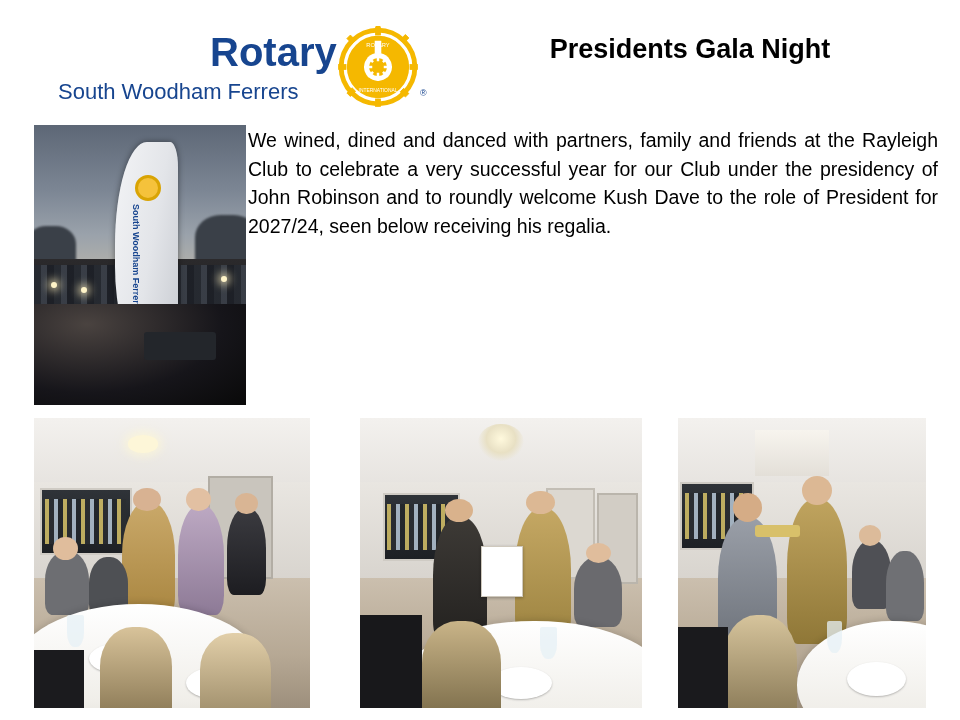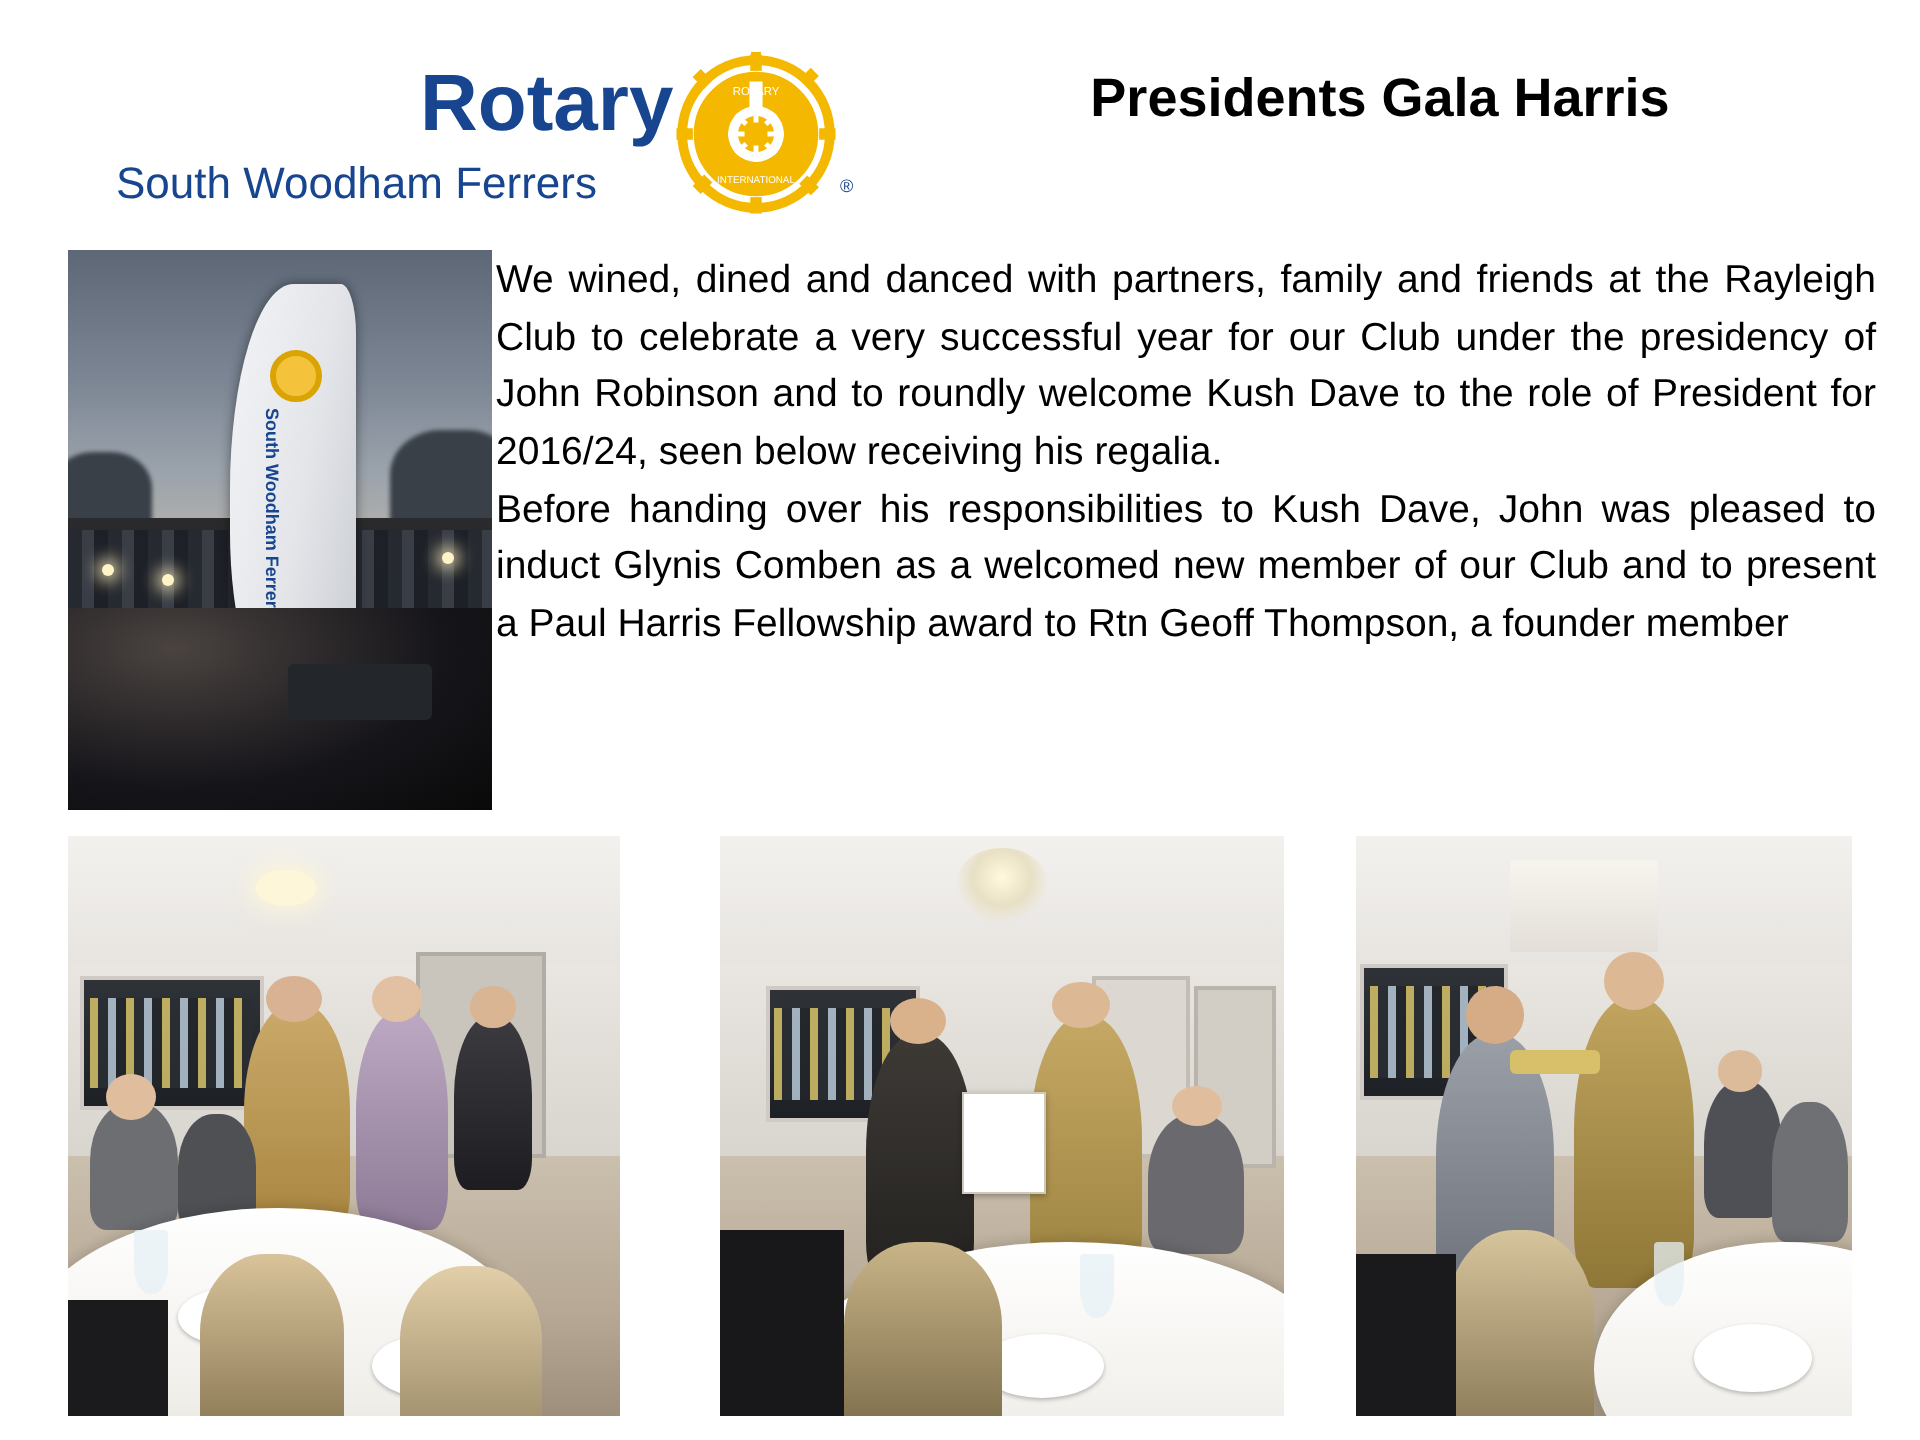--- a/index.html
+++ b/index.html
@@ -257,27 +257,26 @@
         <rect x="13" y="78" width="9" height="6" transform="rotate(-45 17 81)"></rect>
       </g>
       <text x="50" y="26" font-size="7" text-anchor="middle" fill="#ffffff" font-family="Liberation Sans, sans-serif">ROTARY</text>
       <text x="50" y="80" font-size="6" text-anchor="middle" fill="#ffffff" font-family="Liberation Sans, sans-serif">INTERNATIONAL</text>
     </svg>
 
     <div class="logo-reg">®</div>
   </div>
 
   <div class="title">
-    <span class="line2">Presidents Gala Harris</span>
+    <span class="line2">Presidents Gala Night</span>
   </div>
 </div>
 
 <div class="body-text">
-  <p>We wined, dined and danced with partners, family and friends at the Rayleigh Club to celebrate a very successful year for our Club under the presidency of John Robinson and to roundly welcome Kush Dave to the role of President for 2016/24, seen below receiving his regalia.</p>
-  <p class="second">Before handing over his responsibilities to Kush Dave, John was pleased to induct Glynis Comben as a welcomed new member of our Club and to present a Paul Harris Fellowship award to Rtn Geoff Thompson, a founder member</p>
+  <p>We wined, dined and danced with partners, family and friends at the Rayleigh Club to celebrate a very successful year for our Club under the presidency of John Robinson and to roundly welcome Kush Dave to the role of President for 2027/24, seen below receiving his regalia.</p>
 </div>
 
 <div class="photo" id="photo-banner">
   <div class="ev-sky"></div>
   <div class="ev-tree" style="left:-4%;"></div>
   <div class="ev-tree" style="left:76%;width:30%;height:20%;"></div>
   <div class="ev-ground"></div>
   <div class="ev-crowd"></div>
 
   <div class="ev-banner">

